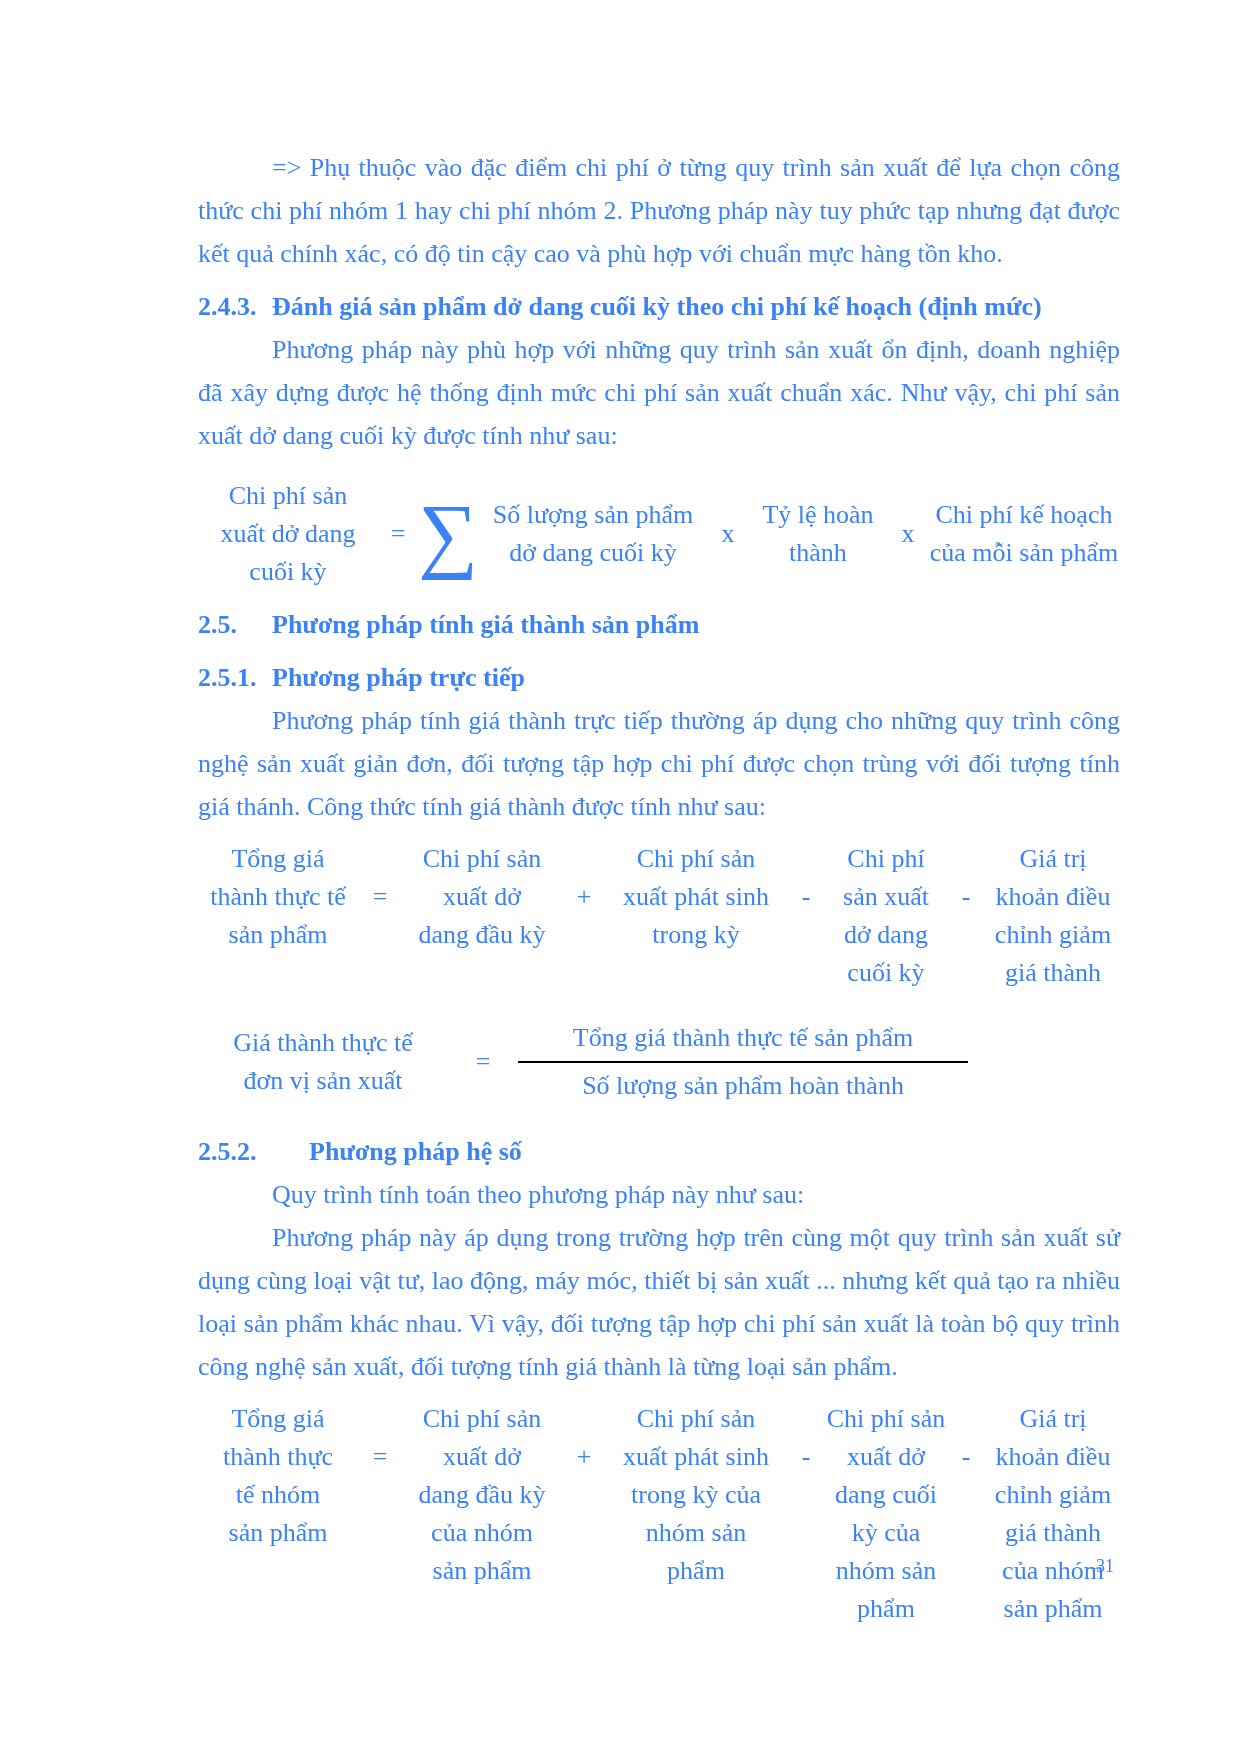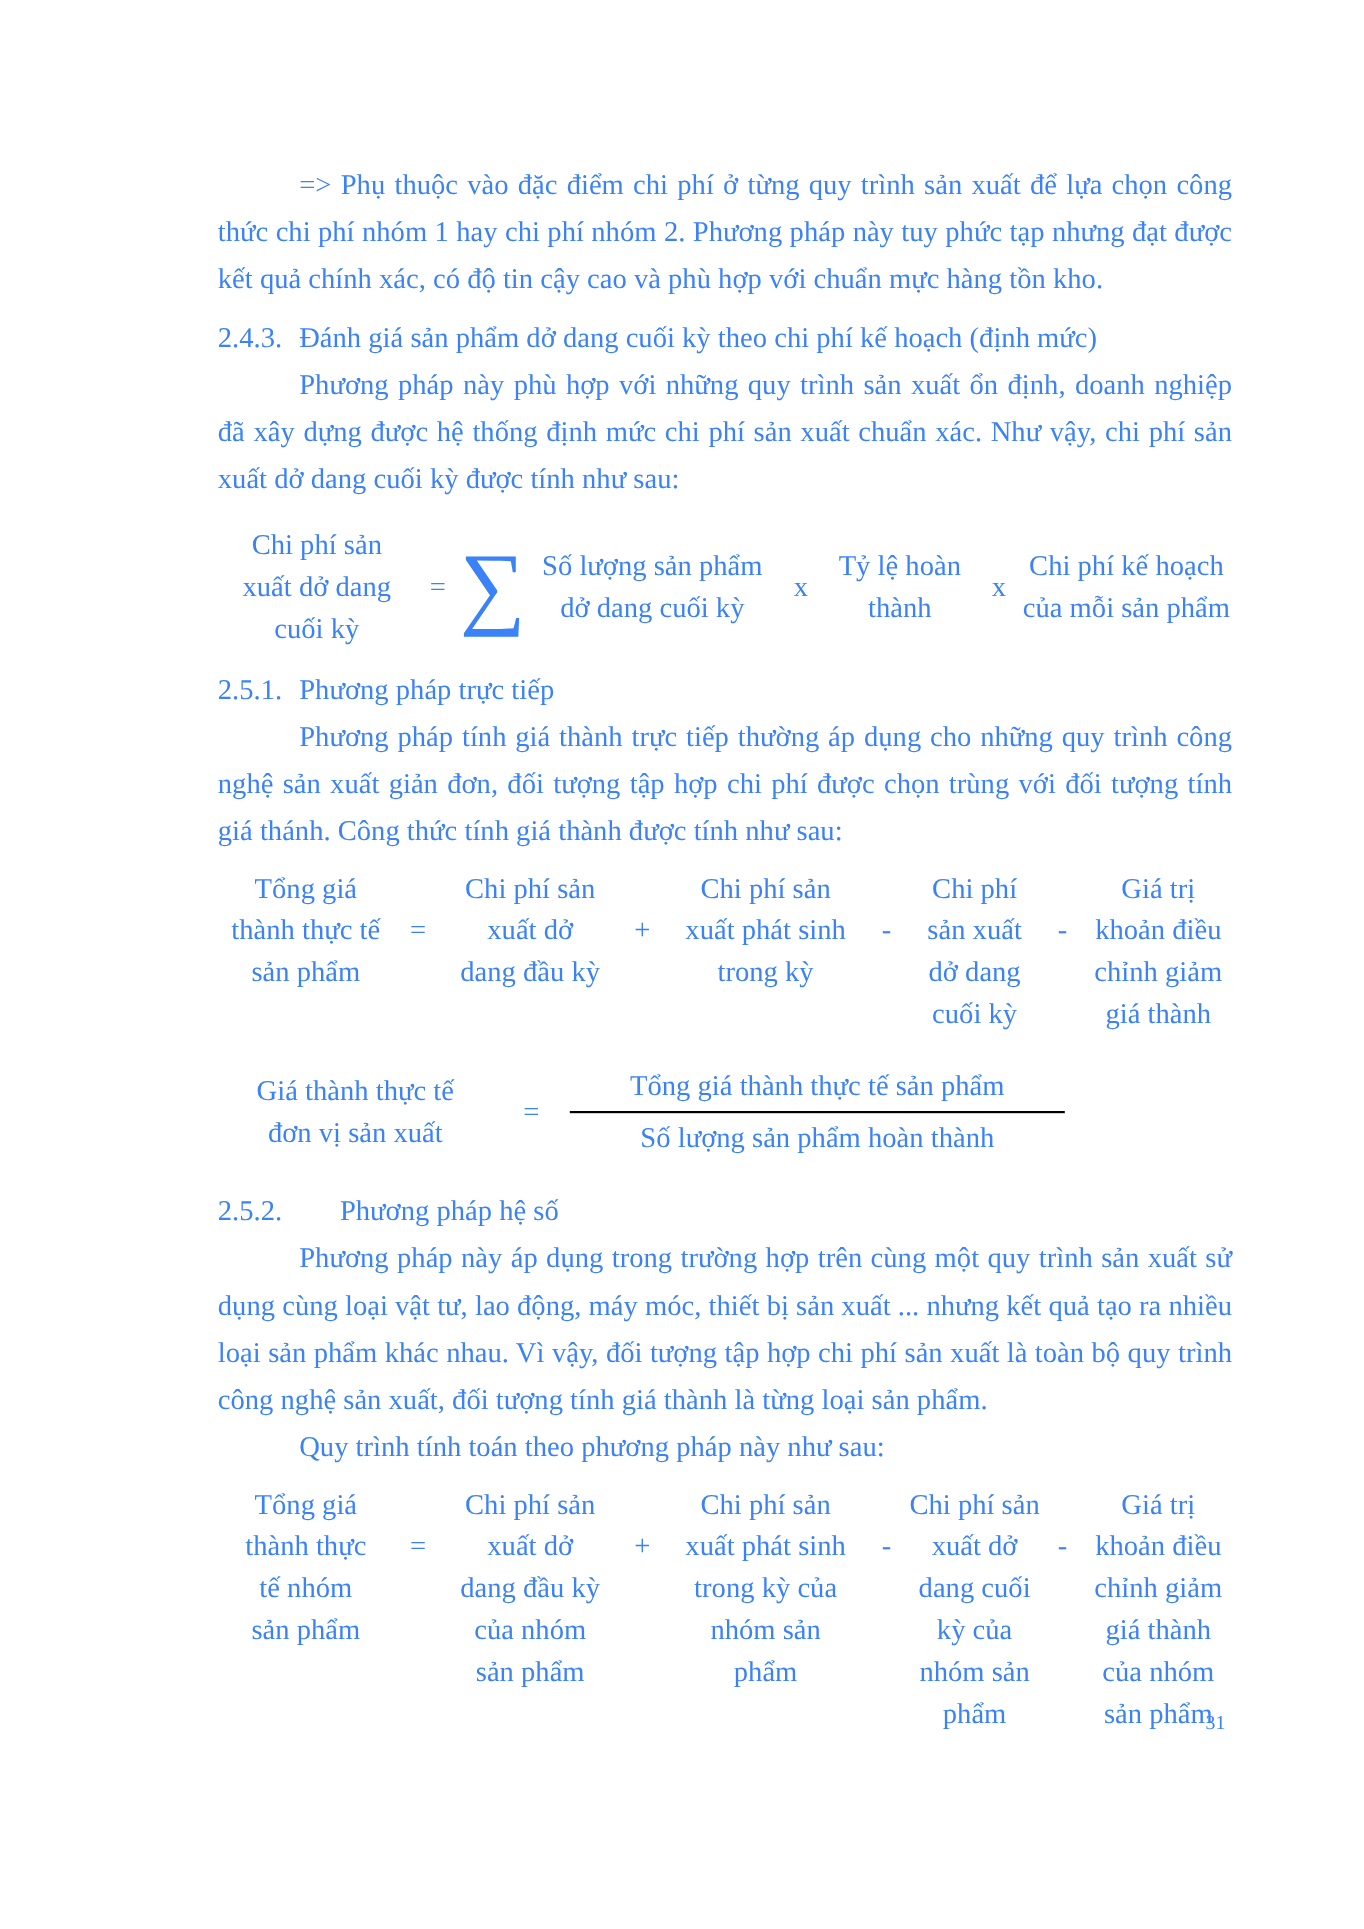--- a/index.html
+++ b/index.html
@@ -22,21 +22,21 @@
     padding-top: 146px;
   }
   p.body {
     margin: 0;
     text-align: justify;
     line-height: 43px;
   }
   p.indent { text-indent: 74px; }
   .heading {
     display: flex;
-    font-weight: normal;
+    font-weight: bold;
     line-height: 43px;
     justify-content: space-between;
   }
   .hnum { width: 74px; flex: 0 0 auto; }
   .htitle { flex: 1; }
   .mt8  { margin-top: 8px; }
   .mt10 { margin-top: 10px; }
   .mt14 { margin-top: 14px; }
   .mt18 { margin-top: 18px; gap: 37px; }
 
@@ -129,20 +129,24 @@
       <div class="fcell t1">Số lượng sản phẩm
 dở dang cuối kỳ</div>
       <div class="fcell x1">x</div>
       <div class="fcell t2">Tỷ lệ hoàn
 thành</div>
       <div class="fcell x2">x</div>
       <div class="fcell t3">Chi phí kế hoạch
 của mỗi sản phẩm</div>
     </div>
 
+    <div class="heading mt8">
+      <span class="hnum">2.5.</span>
+      <span class="htitle">Phương pháp tính giá thành sản phẩm</span>
+    </div>
 
     <div class="heading mt10">
       <span class="hnum">2.5.1.</span>
       <span class="htitle">Phương pháp trực tiếp</span>
     </div>
 
     <p class="body indent">Phương pháp tính giá thành trực tiếp thường áp dụng cho những quy trình công nghệ sản xuất giản đơn, đối tượng tập hợp chi phí được chọn trùng với đối tượng tính giá thánh. Công thức tính giá thành được tính như sau:</p>
 
     <div class="formula-table">
       <div class="fcell c1">Tổng giá
@@ -176,23 +180,23 @@
         <div class="num">Tổng giá thành thực tế sản phẩm</div>
         <div class="den">Số lượng sản phẩm hoàn thành</div>
       </div>
     </div>
 
     <div class="heading mt18">
       <span class="hnum">2.5.2.</span>
       <span class="htitle">Phương pháp hệ số</span>
     </div>
 
+    <p class="body indent mt14">Quy trình tính toán theo phương pháp này như sau:</p>
+
     <p class="body indent">Phương pháp này áp dụng trong trường hợp trên cùng một quy trình sản xuất sử dụng cùng loại vật tư, lao động, máy móc, thiết bị sản xuất ... nhưng kết quả tạo ra nhiều loại sản phẩm khác nhau. Vì vậy, đối tượng tập hợp chi phí sản xuất là toàn bộ quy trình công nghệ sản xuất, đối tượng tính giá thành là từng loại sản phẩm.</p>
-
-    <p class="body indent mt14">Quy trình tính toán theo phương pháp này như sau:</p>
 
     <div class="formula-table mt14">
       <div class="fcell c1">Tổng giá
 thành thực
 tế nhóm
 sản phẩm</div>
       <div class="op o1">=</div>
       <div class="fcell c2">Chi phí sản
 xuất dở
 dang đầu kỳ

